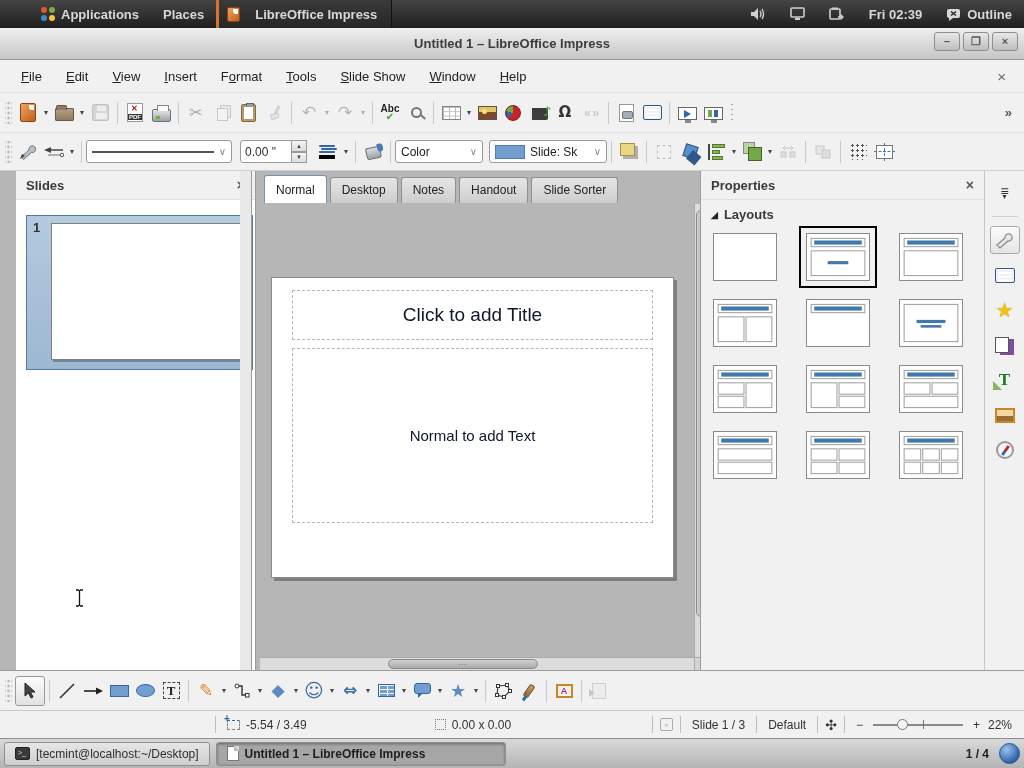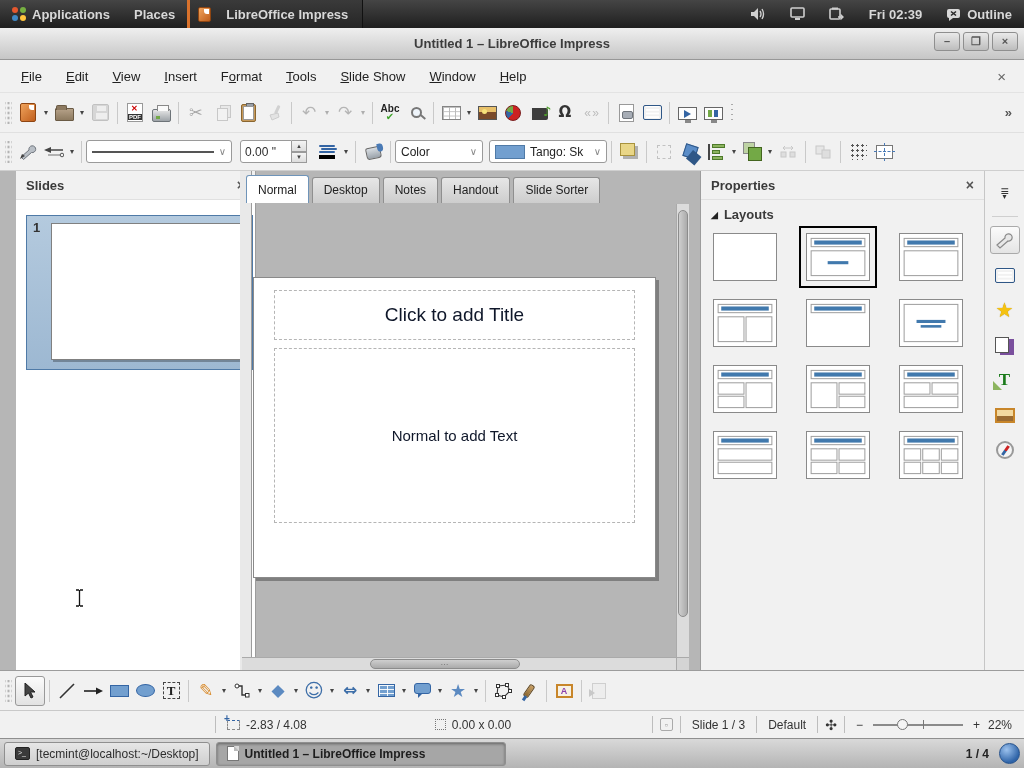--- a/index.html
+++ b/index.html
@@ -1,21 +1,21 @@
 <!DOCTYPE html>
 <html><head>
 <meta charset="utf-8">
 <style>
   * { margin:0; padding:0; box-sizing:border-box; }
   html,body { width:1024px; height:768px; overflow:hidden; }
   body { font-family:"Liberation Sans", sans-serif; font-size:13px; color:#2e2e2e; background:#f1f1f1; position:relative; }
   .row { position:absolute; left:0; right:0; }
 
   
-  #desktop-panel { top:0; height:28px; background:linear-gradient(#454545,#1f1f1f); color:#d8d8d8; display:flex; align-items:center; font-weight:bold; font-size:13px; }
+  #desktop-panel { top:0; height:28px; background:linear-gradient(#454545,#1f1f1f); color:#d8d8d8; display:flex; align-items:center; font-weight:bold; font-size:13px;padding-left:29px; }
   #desktop-panel .p-item { padding:0 12px; height:28px; display:flex; align-items:center; gap:6px; }
   #desktop-panel .spacer { flex:1; }
   .winlist-btn { background:linear-gradient(#3a3a3a,#262626); border-left:3px solid #d9722c; border-right:1px solid #111; height:28px; display:flex; align-items:center; gap:15px; padding:0 14px 0 8px; }
   .gnome-logo { width:14px; height:14px; position:relative; }
   .gnome-logo i { position:absolute; width:6px; height:6px; border-radius:50%; }
 
   
   #titlebar { top:28px; height:32px; background:linear-gradient(#efefef,#c6c6c6); border-bottom:1px solid #979797; display:flex; align-items:center; justify-content:center; position:absolute; }
   #titlebar .t-title { font-weight:bold; color:#3c3c3c; }
   .win-btns { position:absolute; right:6px; top:4px; display:flex; gap:3px; }
@@ -108,21 +108,21 @@
   
   #slides-panel { position:absolute; left:16px; top:0; width:240px; height:499px; background:#fff; border-right:1px solid #9c9c9c; }
   .panel-head { height:29px; background:#f1f1f1; display:flex; align-items:center; padding:0 10px; font-weight:bold; color:#3a3a3a; border-bottom:1px solid #e0e0e0; }
   .panel-close { margin-left:auto; color:#555; font-size:14px; font-weight:bold; }
   .slide-thumb { position:absolute; left:10px; top:44px; width:227px; height:155px; background:linear-gradient(#b4cade,#9db8d2); border:1px solid #4f7aa7; display:flex; }
   .slide-thumb .num { width:24px; color:#333; font-weight:bold; font-size:13px; padding:4px 0 0 6px; }
   .slide-thumb .page { flex:1; margin:7px 8px 9px 0; background:#fff; border:1px solid #808080; box-shadow:2px 2px 0 rgba(0,0,0,.28); }
   #splitter { position:absolute; left:240px; top:0; width:12px; height:499px; background:#e9e9e9; border-right:1px solid #9c9c9c; }
 
   
-  #center { position:absolute; left:242px; top:0; width:447px; height:499px; }
+  #center { position:absolute; left:260px; top:0; width:447px; height:499px; }
   #view-tabs { position:absolute; left:4px; top:4px; display:flex; gap:3px; align-items:flex-end; }
   .vtab { padding:5px 11px 6px; background:linear-gradient(#e6e6e6,#cdcdcd); border:1px solid #8f8f8f; border-bottom:none; border-radius:3px 3px 0 0; font-size:12px; color:#222; }
   .vtab.active { background:#fff; border-color:#6f94b9; padding-top:7px; }
   #canvas { position:absolute; left:0; top:33px; right:13px; bottom:13px; overflow:hidden; }
   #the-slide { position:absolute; left:11px; top:73px; width:403px; height:301px; background:#fff; border:1px solid #8a8a8a; box-shadow:3px 3px 0 rgba(60,60,60,.45); }
   .ph { position:absolute; left:20px; right:20px; border:1px dashed #b5b5b5; display:flex; align-items:center; justify-content:center; color:#0f172a; }
   #ph-title { top:12px; height:50px; font-size:19px; }
   #ph-body { top:70px; height:175px; font-size:15px; }
   .vscroll { position:absolute; right:0; top:33px; bottom:13px; width:13px; background:#dcdcdc; border-left:1px solid #aaa; }
   .vscroll .thumb { position:absolute; left:1px; right:1px; top:6px; bottom:40px; background:linear-gradient(90deg,#cfcfcf,#ababab); border:1px solid #8c8c8c; border-radius:6px; }
@@ -404,21 +404,21 @@
       <span class="i-bucket"></span>
     </span>
   <span class="sep"></span>
   <span class="select-box" style="width:88px">
     <span>Color</span>
     <span class="chev">∨</span>
   </span>
   <span style="width:6px"></span>
   <span class="select-box" style="width:118px">
     <span style="width:30px;height:14px;background:#729fcf;border:1px solid #4f7aa7"></span>
-    <span>Tango: Sk</span>
+    <span>Slide: Sk</span>
     <span class="chev">∨</span>
   </span>
   <span class="sep"></span>
   <span class="tbtn">
       <span class="i-shadow"></span>
     </span>
   <span class="sep"></span>
   <span class="tbtn dis">
       <span class="i-anchor"></span>
     </span>
@@ -721,21 +721,21 @@
   <span class="tbtn dis">
       <span class="i-insfile"></span>
     </span>
 </div>
 
 <div class="row" id="statusbar">
   <span style="width:200px"></span>
   <span class="st-sep"></span>
   <span class="st-item">
     <span class="i-pos"></span>
-    <span>-2.83 / 4.08</span>
+    <span>-5.54 / 3.49</span>
   </span>
   <span style="width:120px"></span>
   <span class="st-item">
     <span class="i-size"></span>
     <span>0.00 x 0.00</span>
   </span>
   <span style="flex:1"></span>
   <span class="st-sep"></span>
   <span class="i-modified">▫</span>
   <span class="st-sep"></span>

